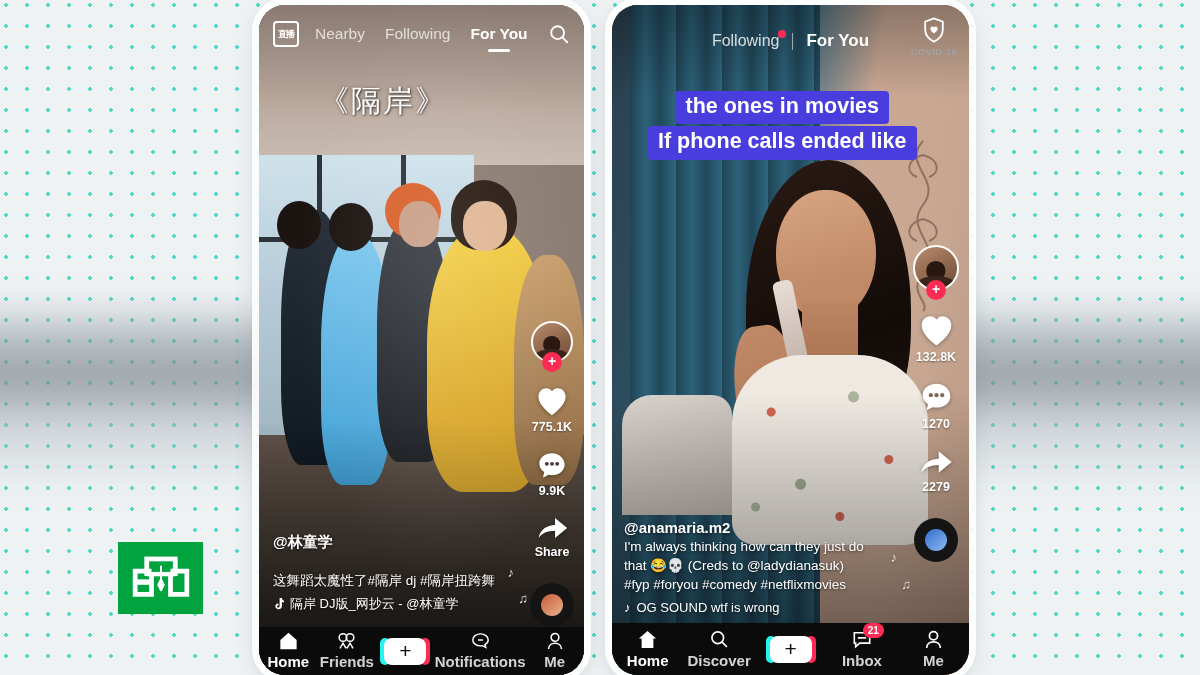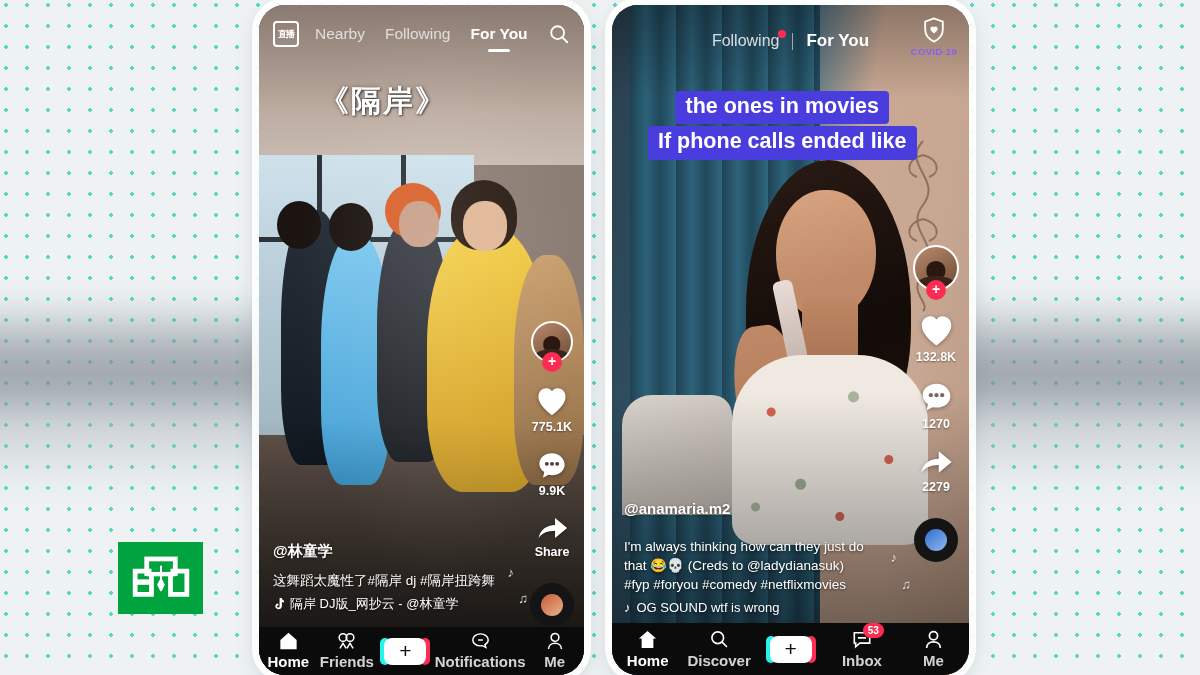--- a/index.html
+++ b/index.html
@@ -110,21 +110,21 @@
   .tabL.active { color:#fff; font-weight: 700; }
   .tabL.active::after {
     content:""; position:absolute; left: 50%; transform: translateX(-50%);
     bottom: -9px; width: 22px; height: 3px; background:#fff; border-radius: 2px;
   }
   .search-iconL { margin-left:auto; }
   .search-iconL svg { width: 22px; height: 22px; display:block; }
 
   .L-title {
     position:absolute; left: 60px; top: 76px; z-index: 5;
-    color:#fff; font-size: 30px; font-weight: 700;
+    color:#fff; font-size: 30px; font-weight: 400;
     letter-spacing: 2px;
     text-shadow: 0 0 4px rgba(0,0,0,.35), 1px 1px 2px rgba(0,0,0,.55);
   }
   .L-lyric {
     position:absolute; left: 92px; top: 378px; z-index: 5;
     color: rgba(255,255,255,.72); font-size: 25px; letter-spacing: 10px;
     font-weight: 700;
     text-shadow: 0 1px 3px rgba(0,0,0,.4);
   }
 
@@ -208,21 +208,21 @@
   .tabR.inactive { color: rgba(255,255,255,.82); }
   .tabR.active { color:#fff; font-weight:700; font-size: 17px; }
   .tab-sep { width:1px; height:17px; background: rgba(255,255,255,.55); margin: 0 13px; }
   .live-dot {
     position:absolute; right: -7px; top: -2px;
     width: 8px; height: 8px; border-radius: 50%; background:#fe2c55;
   }
   .covid {
     position:absolute; right: 12px; top: 12px;
     display:flex; flex-direction:column; align-items:center; gap:3px;
-    color:#8b5cf6; z-index: 6;
+    color:#a3a3a3; z-index: 6;
   }
   .covid svg { width: 22px; height: 26px; display:block; }
   .covid span { font-size: 9.5px; font-weight: 700; letter-spacing: .3px; }
 
   .R-caption-box {
     position:absolute; left: 36px; top: 86px; z-index: 5;
     display:flex; flex-direction:column; align-items:center; gap: 2px;
   }
   .R-caption-box div {
     background:#4a3dde; color:#fff; font-weight: 700;
@@ -416,21 +416,21 @@
         </div>
         <div class="disc">
           <div class="inner"></div>
         </div>
       </div>
       <div class="note" style="right: 70px; top: 560px;">♪</div>
       <div class="note" style="right: 56px; top: 586px;">♫</div>
 
       <div class="meta" style="left: 14px; bottom: 62px; width: 250px;">
         <div class="handle">@林童学</div>
-        <div class="desc" style="margin-top:10px;">这舞蹈太魔性了#隔岸 dj #隔岸扭跨舞</div>
+        <div class="desc" style="margin-top:19px;">这舞蹈太魔性了#隔岸 dj #隔岸扭跨舞</div>
         <div class="song" style="margin-top:5px;">
           <svg width="11" height="13" viewBox="0 0 12 14" fill="#fff">
             <path d="M7.6 0h2.1c.2 1.5 1 2.6 2.3 2.8v2.1c-.9 0-1.7-.3-2.3-.8v4.4c0 2.3-1.8 3.6-3.6 3.6S2.5 10.8 2.5 9s1.5-3.3 3.4-3.1v2.2c-.8-.2-1.5.3-1.5 1 0 .8.7 1.3 1.4 1.3.8 0 1.4-.6 1.4-1.6V0z"></path>
           </svg>
           <span>隔岸 DJ版_网抄云 - @林童学</span>
         </div>
       </div>
 
       <div class="navbar" style="height: 48px;">
         <div class="nav-item">
@@ -550,21 +550,21 @@
         </div>
         <div class="disc blue">
           <div class="inner"></div>
         </div>
       </div>
       <div class="note" style="right: 72px; top: 545px;">♪</div>
       <div class="note" style="right: 58px; top: 572px;">♫</div>
 
       <div class="meta" style="left: 12px; bottom: 60px; width: 272px;">
         <div class="handle">@anamaria.m2</div>
-        <div class="desc" style="margin-top:20px;">I'm always thinking how can they just do</div>
+        <div class="desc" style="margin-top:1px;">I'm always thinking how can they just do</div>
         <div class="desc">that 😂💀 (Creds to @ladydianasuk)</div>
         <div class="desc">#fyp #foryou #comedy #netflixmovies</div>
         <div class="song" style="margin-top:6px;">
           <span>♪</span>
           <span style="">OG SOUND wtf is wrong</span>
         </div>
       </div>
 
       <div class="navbar" style="height: 52px;">
         <div class="nav-item">
@@ -584,21 +584,21 @@
           <div class="nav-create">
             <span>+</span>
           </div>
         </div>
         <div class="nav-item dim">
           <svg width="20" height="19" viewBox="0 0 22 21" fill="none" stroke="#fff" stroke-width="1.8">
             <path d="M2.5 3h17v11.5h-11L4 18.5v-4H2.5z"></path>
             <path d="M6.5 8.7h9"></path>
           </svg>
           <div class="nav-label">Inbox</div>
-          <div class="badge">53</div>
+          <div class="badge">21</div>
         </div>
         <div class="nav-item dim">
           <svg width="19" height="19" viewBox="0 0 20 20" fill="none" stroke="#fff" stroke-width="1.8">
             <circle cx="10" cy="6" r="4.3"></circle>
               <path d="M2.8 19c0-4 3.2-6.6 7.2-6.6s7.2 2.6 7.2 6.6"></path>
           </svg>
           <div class="nav-label">Me</div>
         </div>
       </div>
 

